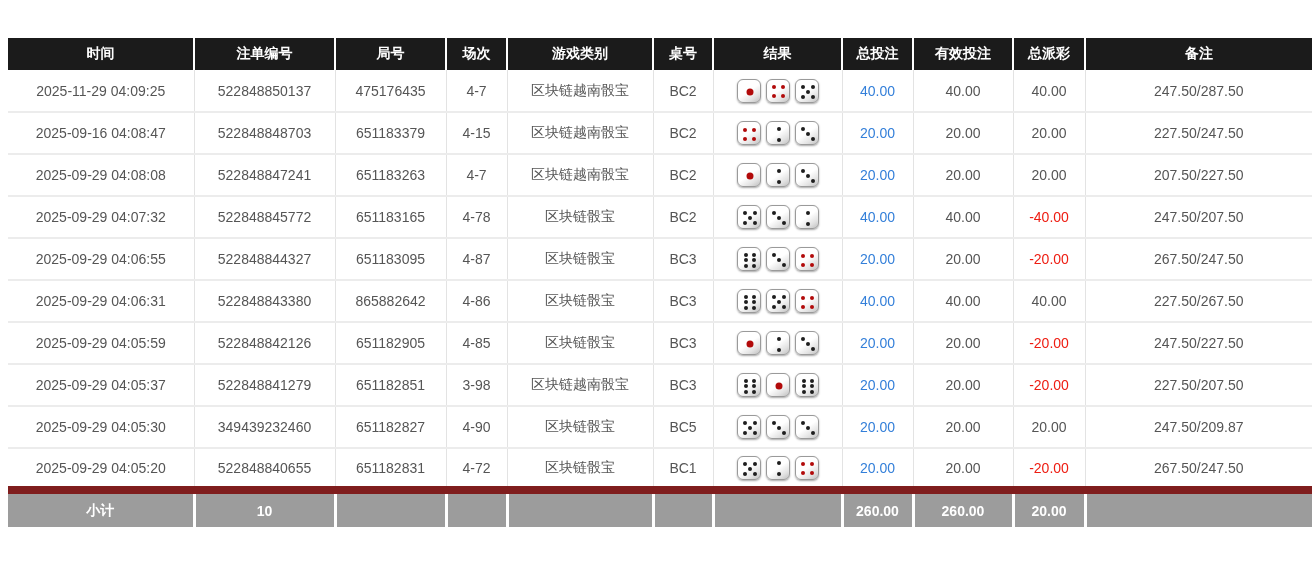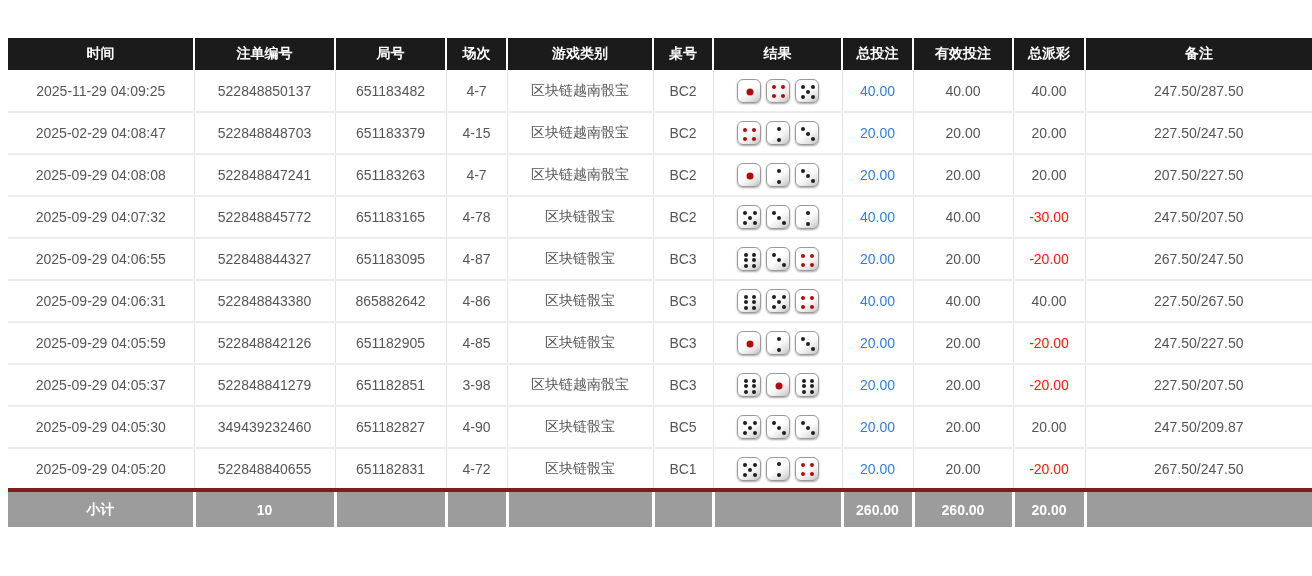--- a/index.html
+++ b/index.html
@@ -46,21 +46,21 @@
     background: #9c9c9c;
     color: #ffffff;
     font-size: 14px;
     font-weight: bold;
     text-align: center;
     vertical-align: middle;
     border-right: 3px solid #ffffff;
     border-top: 3px solid #ffffff;
   }
   tfoot td:last-child { border-right: none; }
-  tfoot tr:first-child td { border-top: 4px solid #7f1d1d; }
+  tfoot tr:first-child td { border-top: 8px solid #7f1d1d; }
   
   .dice-box { display: flex; justify-content: center; align-items: center; gap: 5px; }
   .die {
     position: relative;
     width: 24px; height: 24px;
     border-radius: 6px;
     background: linear-gradient(145deg, #ffffff 50%, #e2e2e2 78%, #bfbfbf 100%);
     border: 1px solid #9a9a9a;
     box-shadow: 0 1px 2px rgba(0,0,0,0.35), inset 0 1px 1px rgba(255,255,255,0.9);
   }
@@ -102,21 +102,21 @@
           <th>总投注</th>
           <th>有效投注</th>
           <th>总派彩</th>
           <th>备注</th>
         </tr>
     </thead>
     <tbody id="table-body">
         <tr>
           <td>2025-11-29 04:09:25</td>
           <td>522848850137</td>
-          <td>651183482</td>
+          <td>475176435</td>
           <td>4-7</td>
           <td>区块链越南骰宝</td>
           <td>BC2</td>
           <td>
             <span class="dice-box">
               <span class="die">
                 <span class="pip big" style="left: 12px; top: 12px; background: rgb(178, 10, 10);"></span>
               </span>
               <span class="die">
                 <span class="pip" style="left: 7.5px; top: 7.5px; background: rgb(178, 10, 10);"></span>
@@ -132,21 +132,21 @@
                 <span class="pip" style="left: 17px; top: 17px; background: rgb(30, 30, 30);"></span>
               </span>
             </span>
           </td>
           <td class="bet-amount" style="color: rgb(51, 127, 217);">40.00</td>
           <td>40.00</td>
           <td>40.00</td>
           <td>247.50/287.50</td>
         </tr>
         <tr>
-          <td>2025-02-29 04:08:47</td>
+          <td>2025-09-16 04:08:47</td>
           <td>522848848703</td>
           <td>651183379</td>
           <td>4-15</td>
           <td>区块链越南骰宝</td>
           <td>BC2</td>
           <td>
             <span class="dice-box">
               <span class="die">
                 <span class="pip" style="left: 7.5px; top: 7.5px; background: rgb(178, 10, 10);"></span>
                 <span class="pip" style="left: 16.5px; top: 7.5px; background: rgb(178, 10, 10);"></span>
@@ -219,21 +219,21 @@
                 <span class="pip" style="left: 17px; top: 17px; background: rgb(30, 30, 30);"></span>
               </span>
               <span class="die">
                 <span class="pip" style="left: 12px; top: 6.5px; background: rgb(30, 30, 30);"></span>
                 <span class="pip" style="left: 12px; top: 17.5px; background: rgb(30, 30, 30);"></span>
               </span>
             </span>
           </td>
           <td class="bet-amount" style="color: rgb(51, 127, 217);">40.00</td>
           <td>40.00</td>
-          <td style="color: rgb(238, 28, 17);">-30.00</td>
+          <td style="color: rgb(238, 28, 17);">-40.00</td>
           <td>247.50/207.50</td>
         </tr>
         <tr>
           <td>2025-09-29 04:06:55</td>
           <td>522848844327</td>
           <td>651183095</td>
           <td>4-87</td>
           <td>区块链骰宝</td>
           <td>BC3</td>
           <td>

